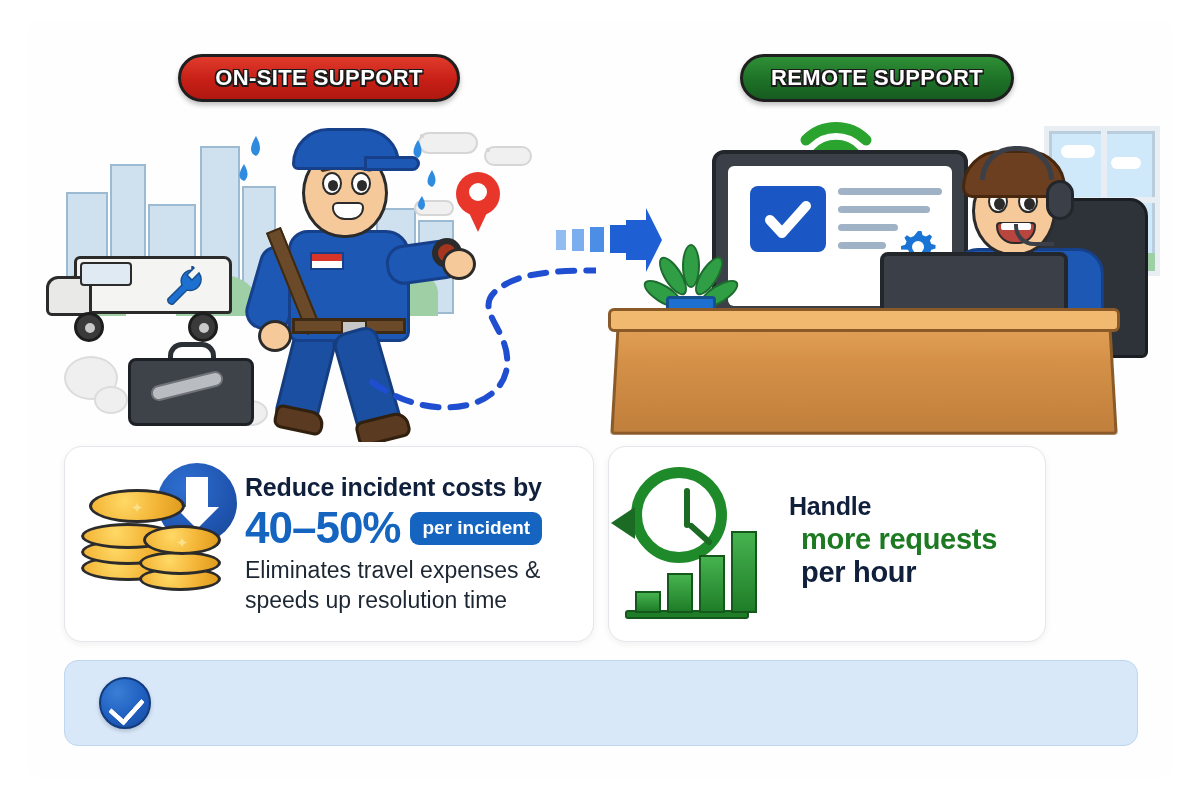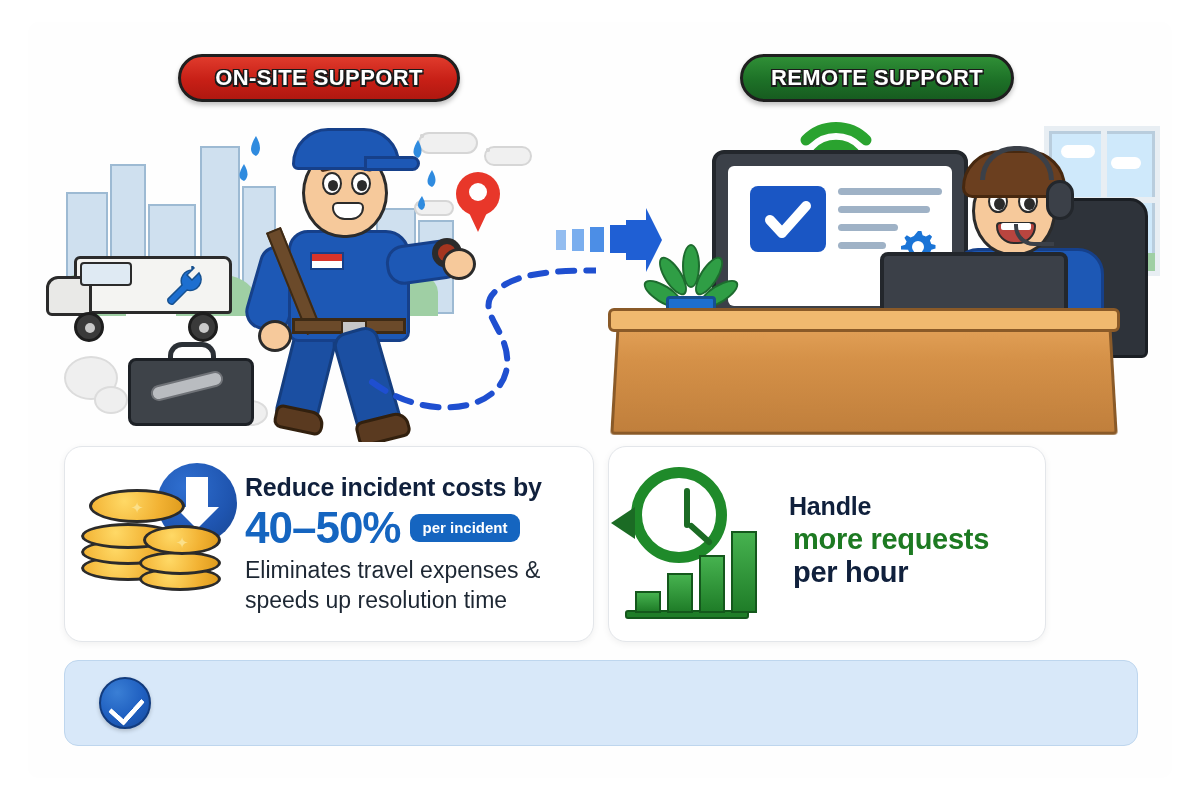--- a/index.html
+++ b/index.html
@@ -224,27 +224,27 @@
   }
   #card-left  { left: 64px;  width: 530px; }
   #card-right { left: 608px; width: 438px; }
   .card-icon { width: 180px; height: 170px; position: relative; flex: none; }
   .card-text { flex: 1; padding-right: 18px; }
 
   .ct-line1 { font-size: 25px; font-weight: bold; color: #10203c; letter-spacing:-.2px; }
   .ct-big-row { display:flex; align-items:center; gap:10px; margin: 4px 0 6px; }
   .ct-big { font-size: 44px; font-weight: bold; color: #1565c0; line-height: 1; letter-spacing:-1px;}
   .ct-pill {
-    background:#1565c0; color:#ffffff; font-size:15px; font-weight:bold;
+    background:#1565c0; color:#ffffff; font-size:19px; font-weight:bold;
     padding: 5px 12px 6px; border-radius: 9px; white-space: nowrap;
   }
   .ct-sub { font-size: 23px; color: #1d2733; line-height: 1.28; }
   .ct-line2-green { font-size: 29px; font-weight: bold; color: #1d7a22; letter-spacing:-.3px;}
   .ct-line2-dark  { font-size: 29px; font-weight: bold; color: #10203c; letter-spacing:-.3px;}
-  .ct-row2 { margin: 2px 4px 8px; }
+  .ct-row2 { margin: 2px 12px 8px; }
 
   
   .coin { position:absolute; border:3px solid #2b2b2b; border-radius:50%;
     background: radial-gradient(circle at 36% 32%, #ffd966 0%, #f2b233 58%, #dd9a1c 100%); }
   .coin .gl { position:absolute; left:28%; top:24%; width:44%; height:38%;
     color:#fbe08a; font-size:15px; text-align:center; }
   .dn-circle { position:absolute; right:8px; top:4px; width:80px; height:80px;
     background: radial-gradient(circle at 35% 30%, #2f6fd0 0%, #1f55b0 60%, #17458f 100%);
     border-radius:50%; }
   .dn-arrow { position:absolute; left:50%; top:14px; width:22px; height:32px;

